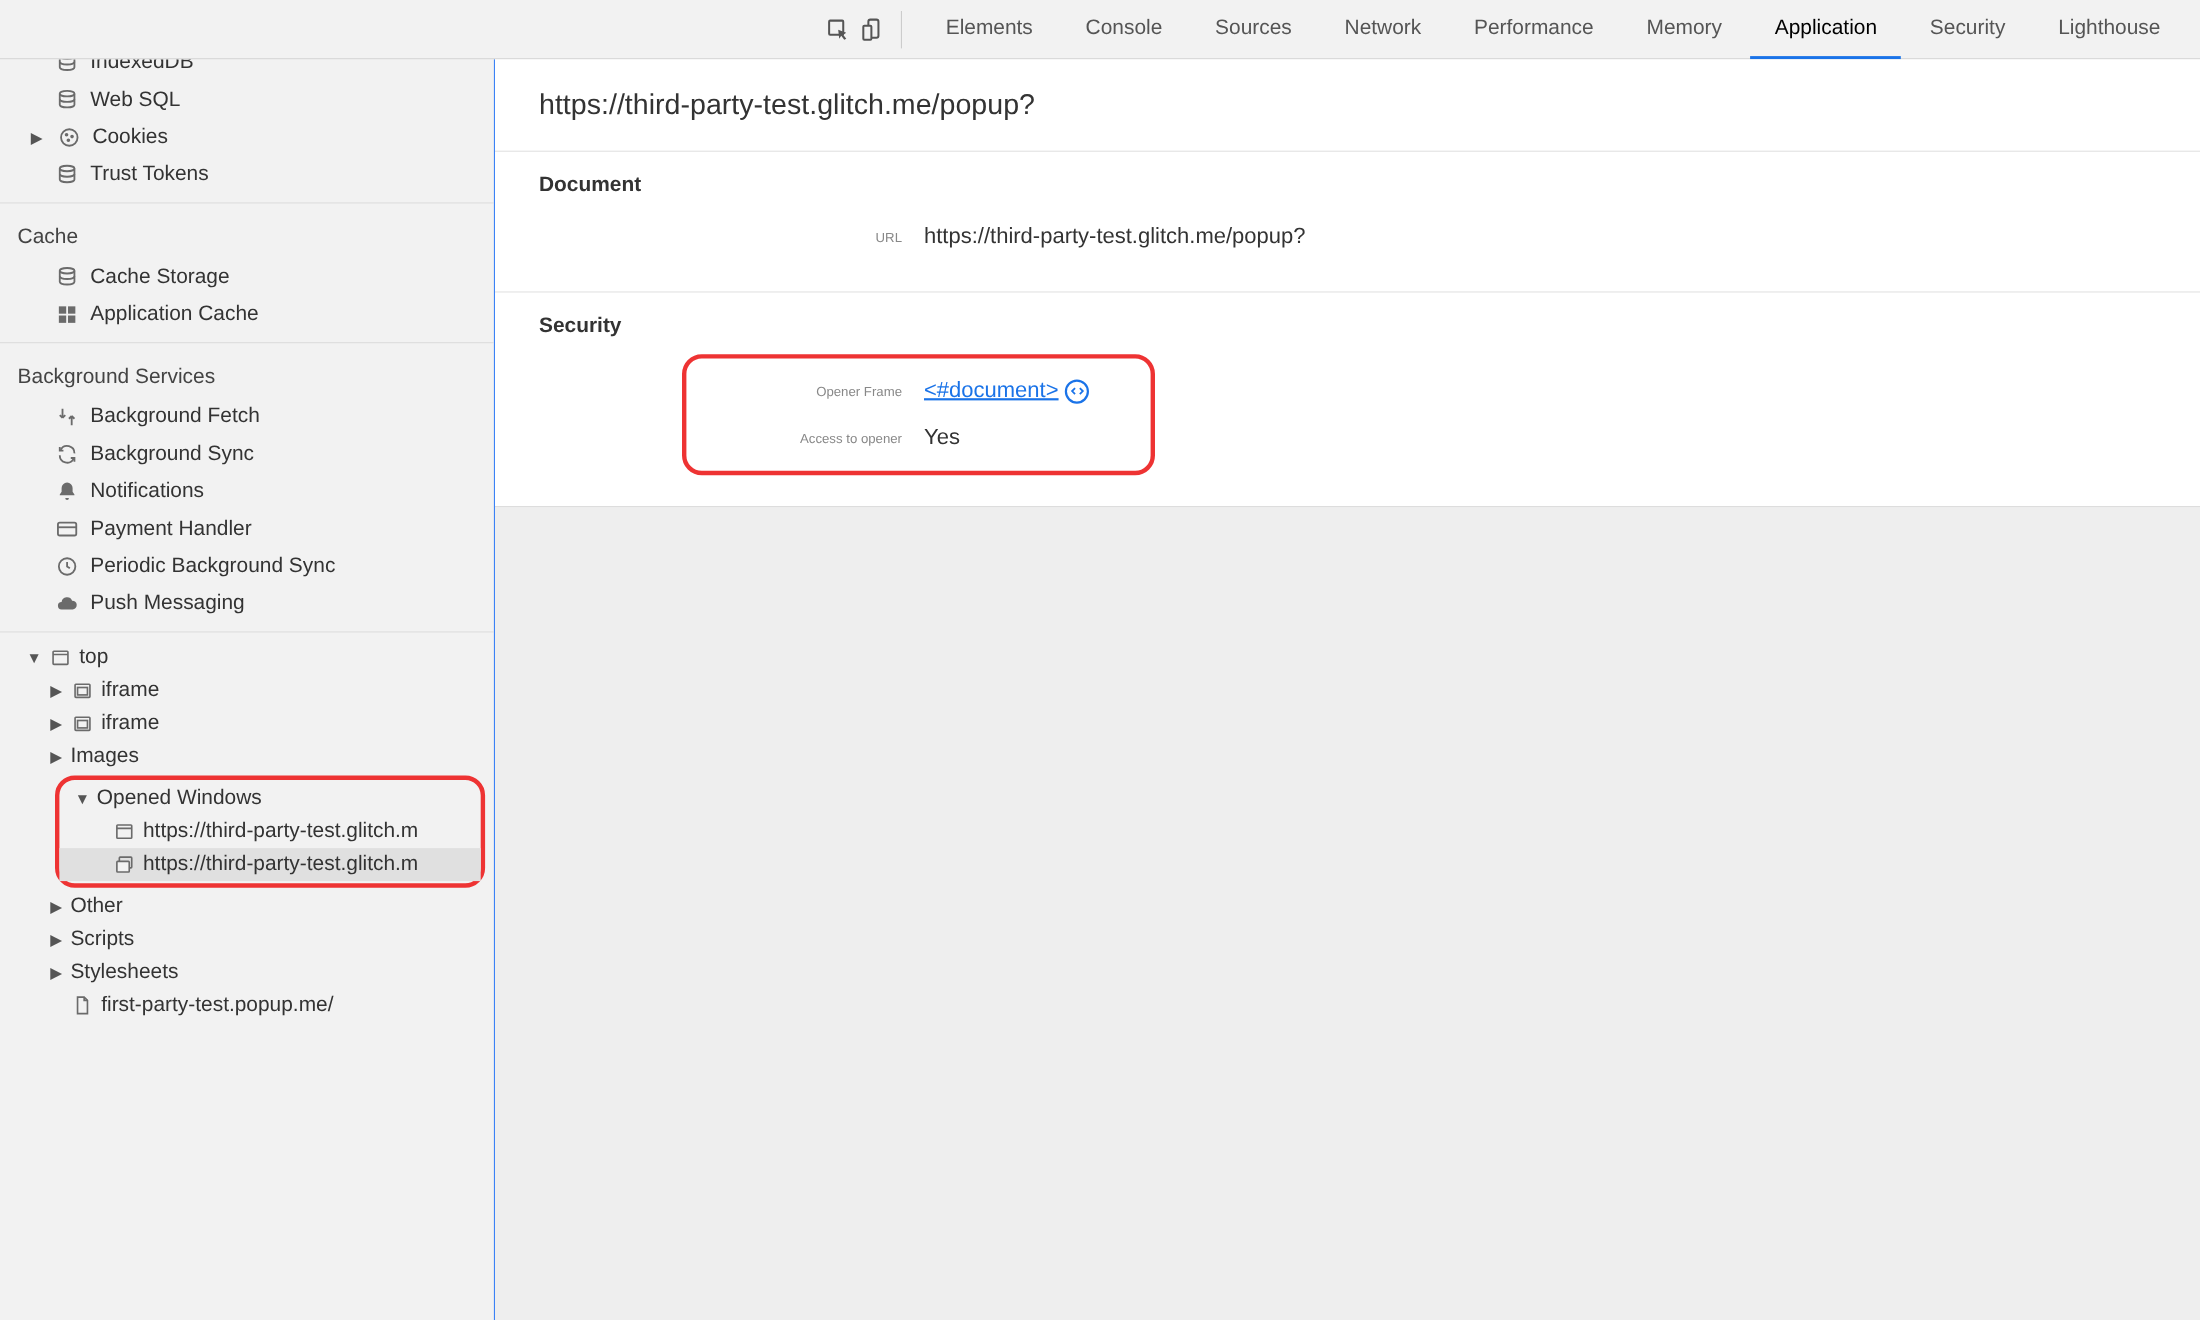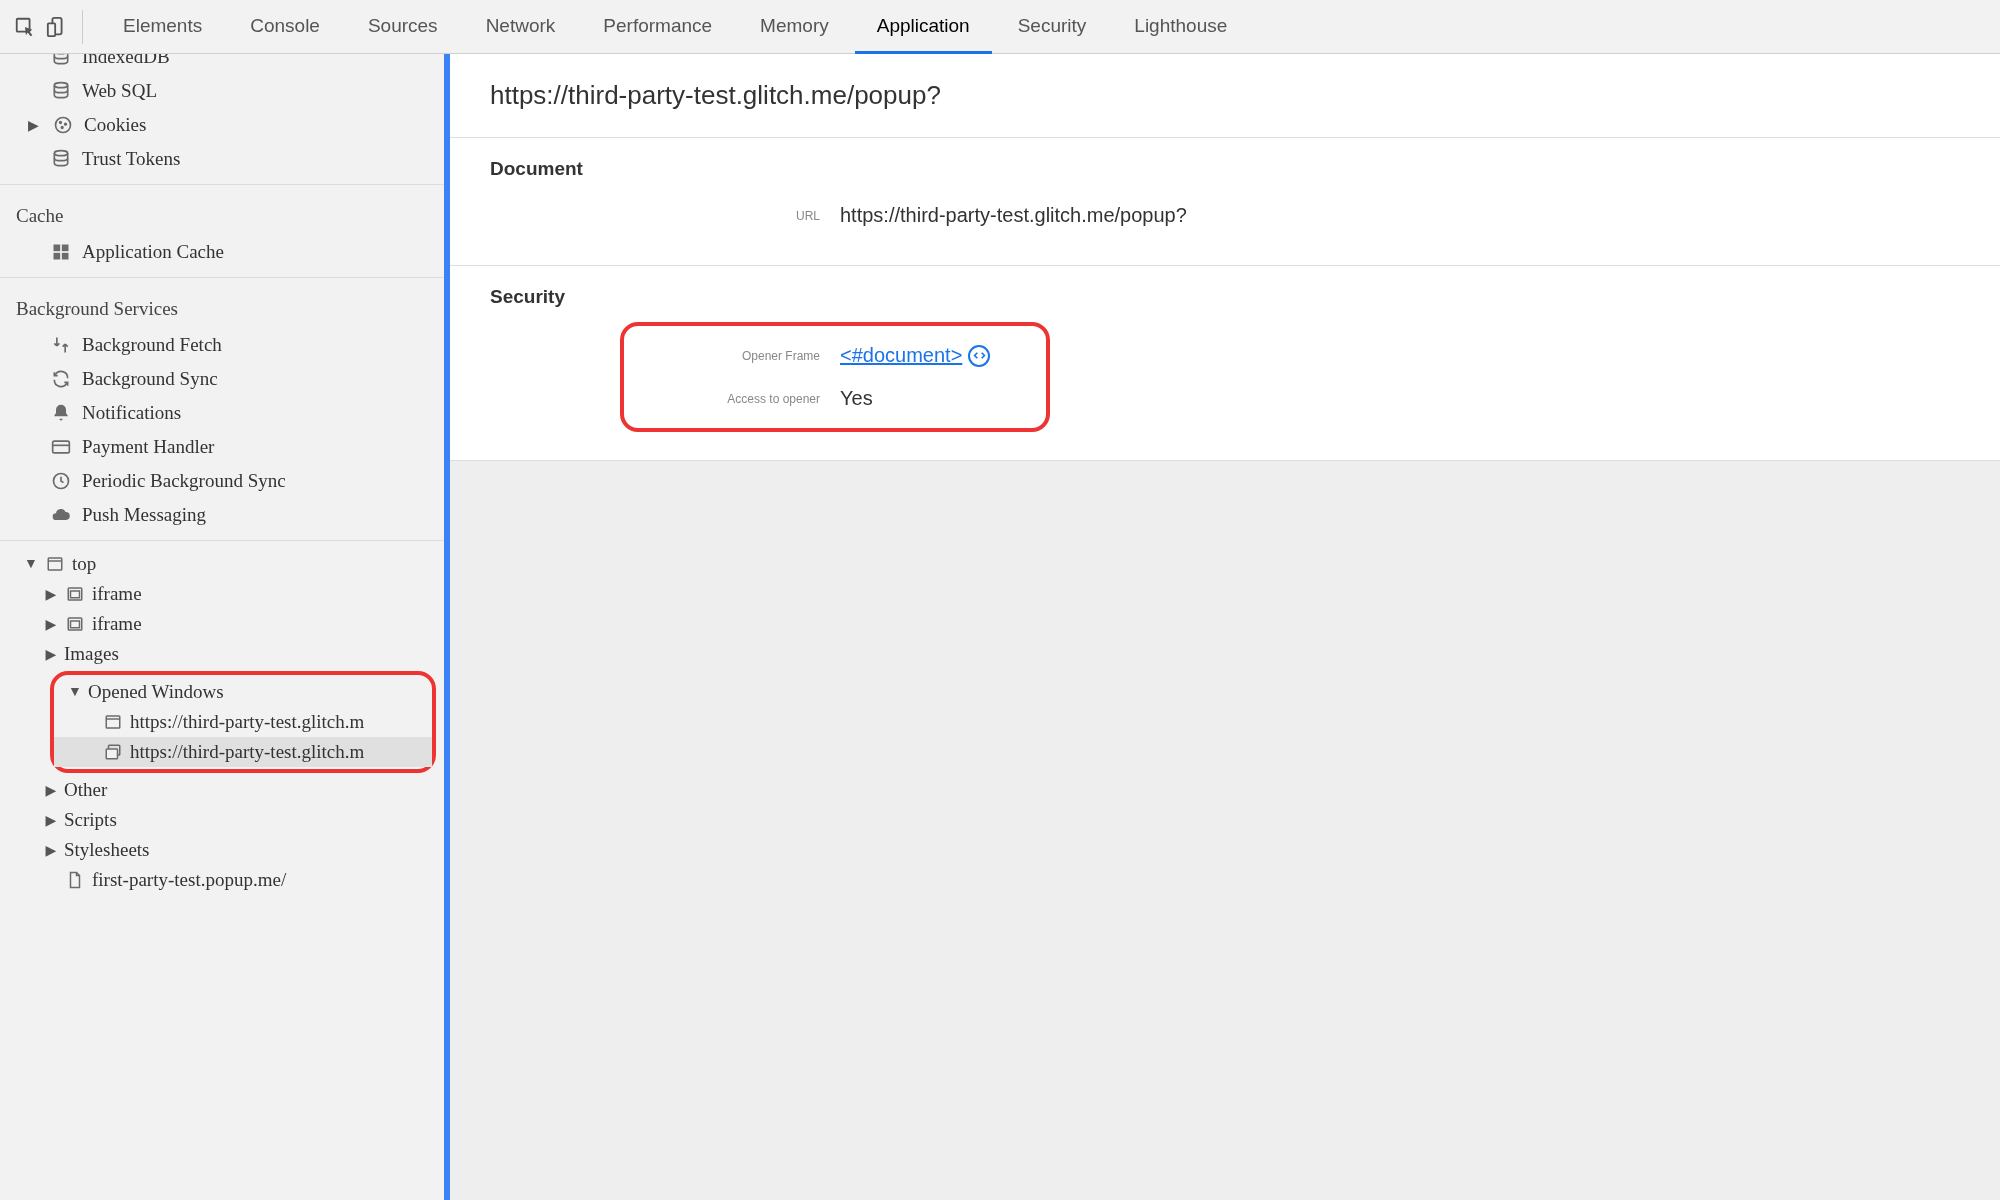--- a/index.html
+++ b/index.html
@@ -15,20 +15,21 @@
 
   
   .tabbar {
     display: flex;
     align-items: center;
     height: 54px;
     background: #f2f2f2;
     border-bottom: 1px solid #d0d0d0;
     padding: 0 14px;
     gap: 4px;
+    justify-content: flex-end;
   }
   .tab-icons { display: flex; gap: 10px; align-items: center; padding-right: 14px; border-right: 1px solid #ccc; margin-right: 14px; height: 34px;}
   .tab-icons svg { display:block; }
   .tab {
     padding: 0 22px;
     height: 100%;
     display: flex;
     align-items: center;
     color: #555;
     font-size: 19px;
@@ -43,24 +44,23 @@
   }
 
   
   .body {
     display: flex;
     height: calc(100% - 54px);
   }
   .sidebar {
     width: 450px;
     background: #f2f2f2;
-    border-right: 6px solid #3b82f6;
+    border-right: 1px solid #3b82f6;
     overflow: hidden;
     font-size: 19px;
-    font-family: Liberation Serif, serif;
   }
   .main {
     flex: 1;
     background: #eee;
     display: flex;
     flex-direction: column;
   }
 
   
   .section-title {
@@ -223,20 +223,30 @@
             <path d="M4 11v6c0 1.7 3.6 3 8 3s8-1.3 8-3v-6"></path>
           </svg>
         </span>
       <span>Trust Tokens</span>
     </div>
 
     <div class="group-divider"></div>
     <div class="section-title">Cache</div>
     <div class="item">
       <span class="ic">
+          <svg viewBox="0 0 24 24" fill="none" stroke="currentColor" stroke-width="2">
+            <ellipse cx="12" cy="5" rx="8" ry="3"></ellipse>
+            <path d="M4 5v6c0 1.7 3.6 3 8 3s8-1.3 8-3V5"></path>
+            <path d="M4 11v6c0 1.7 3.6 3 8 3s8-1.3 8-3v-6"></path>
+          </svg>
+        </span>
+      <span>Cache Storage</span>
+    </div>
+    <div class="item">
+      <span class="ic">
           <svg viewBox="0 0 24 24" fill="currentColor">
             <rect x="3" y="3" width="8" height="8"></rect>
             <rect x="13" y="3" width="8" height="8"></rect>
             <rect x="3" y="13" width="8" height="8"></rect>
             <rect x="13" y="13" width="8" height="8"></rect>
           </svg>
         </span>
       <span>Application Cache</span>
     </div>
 

